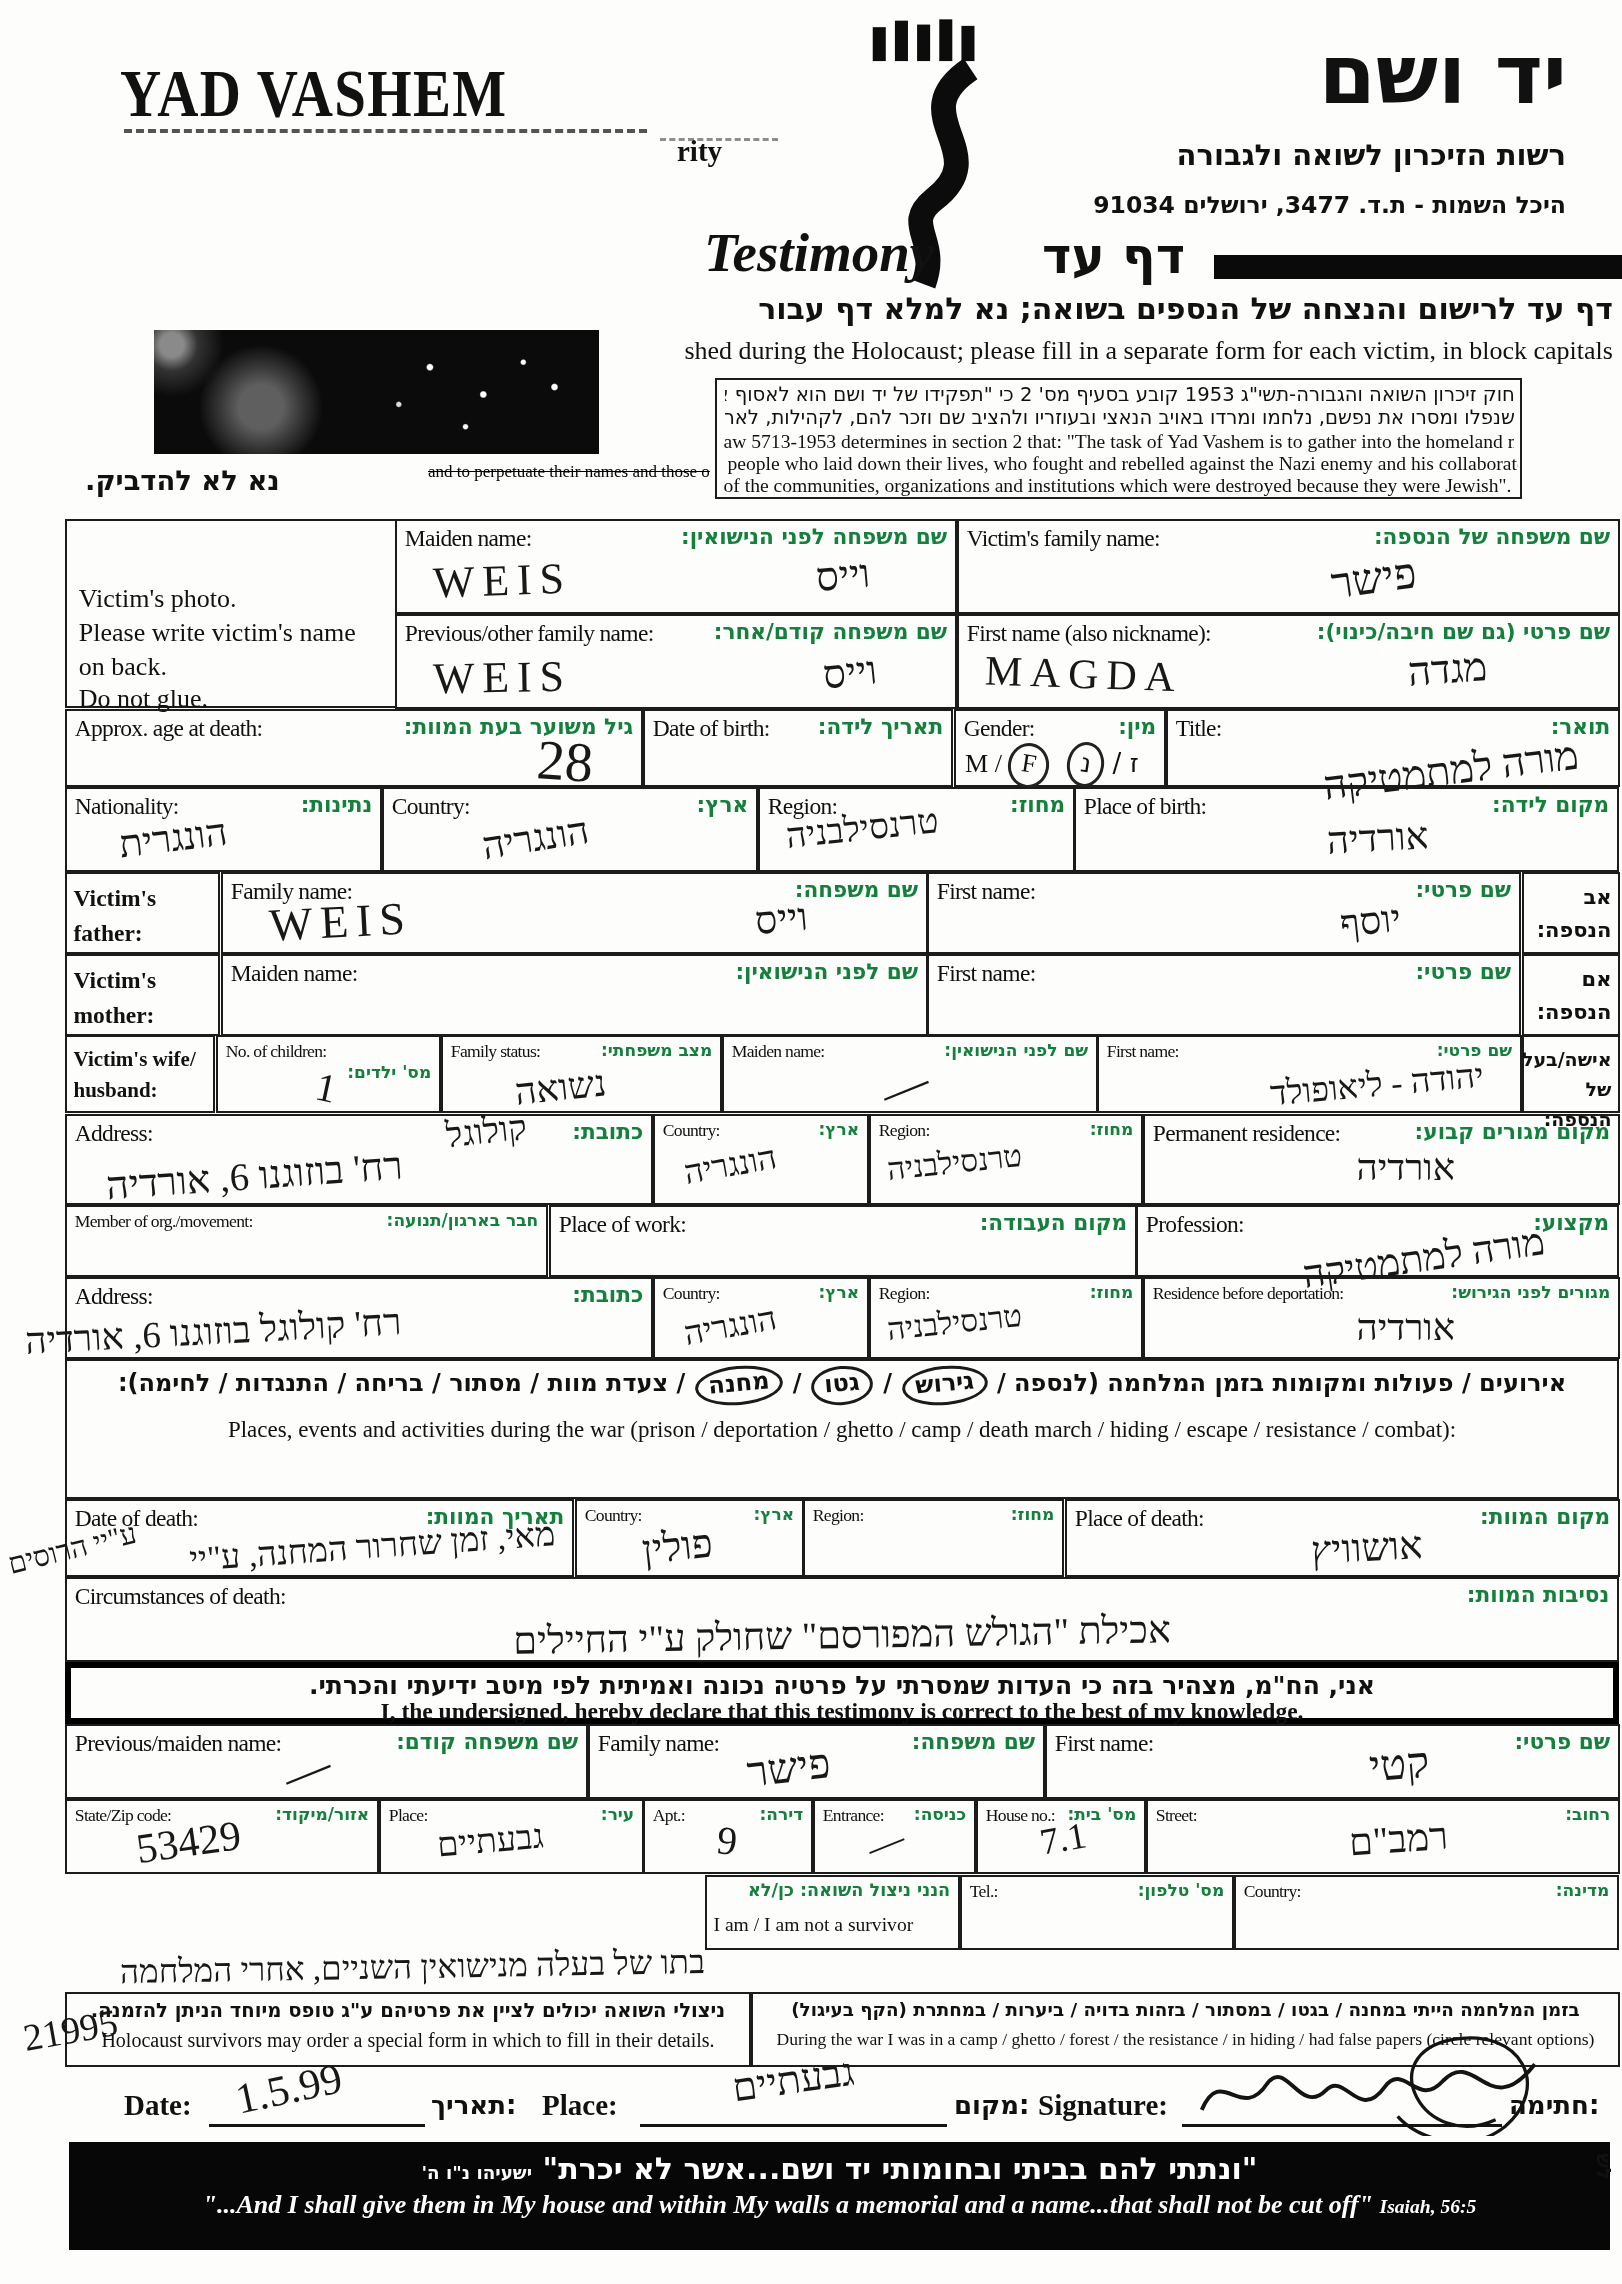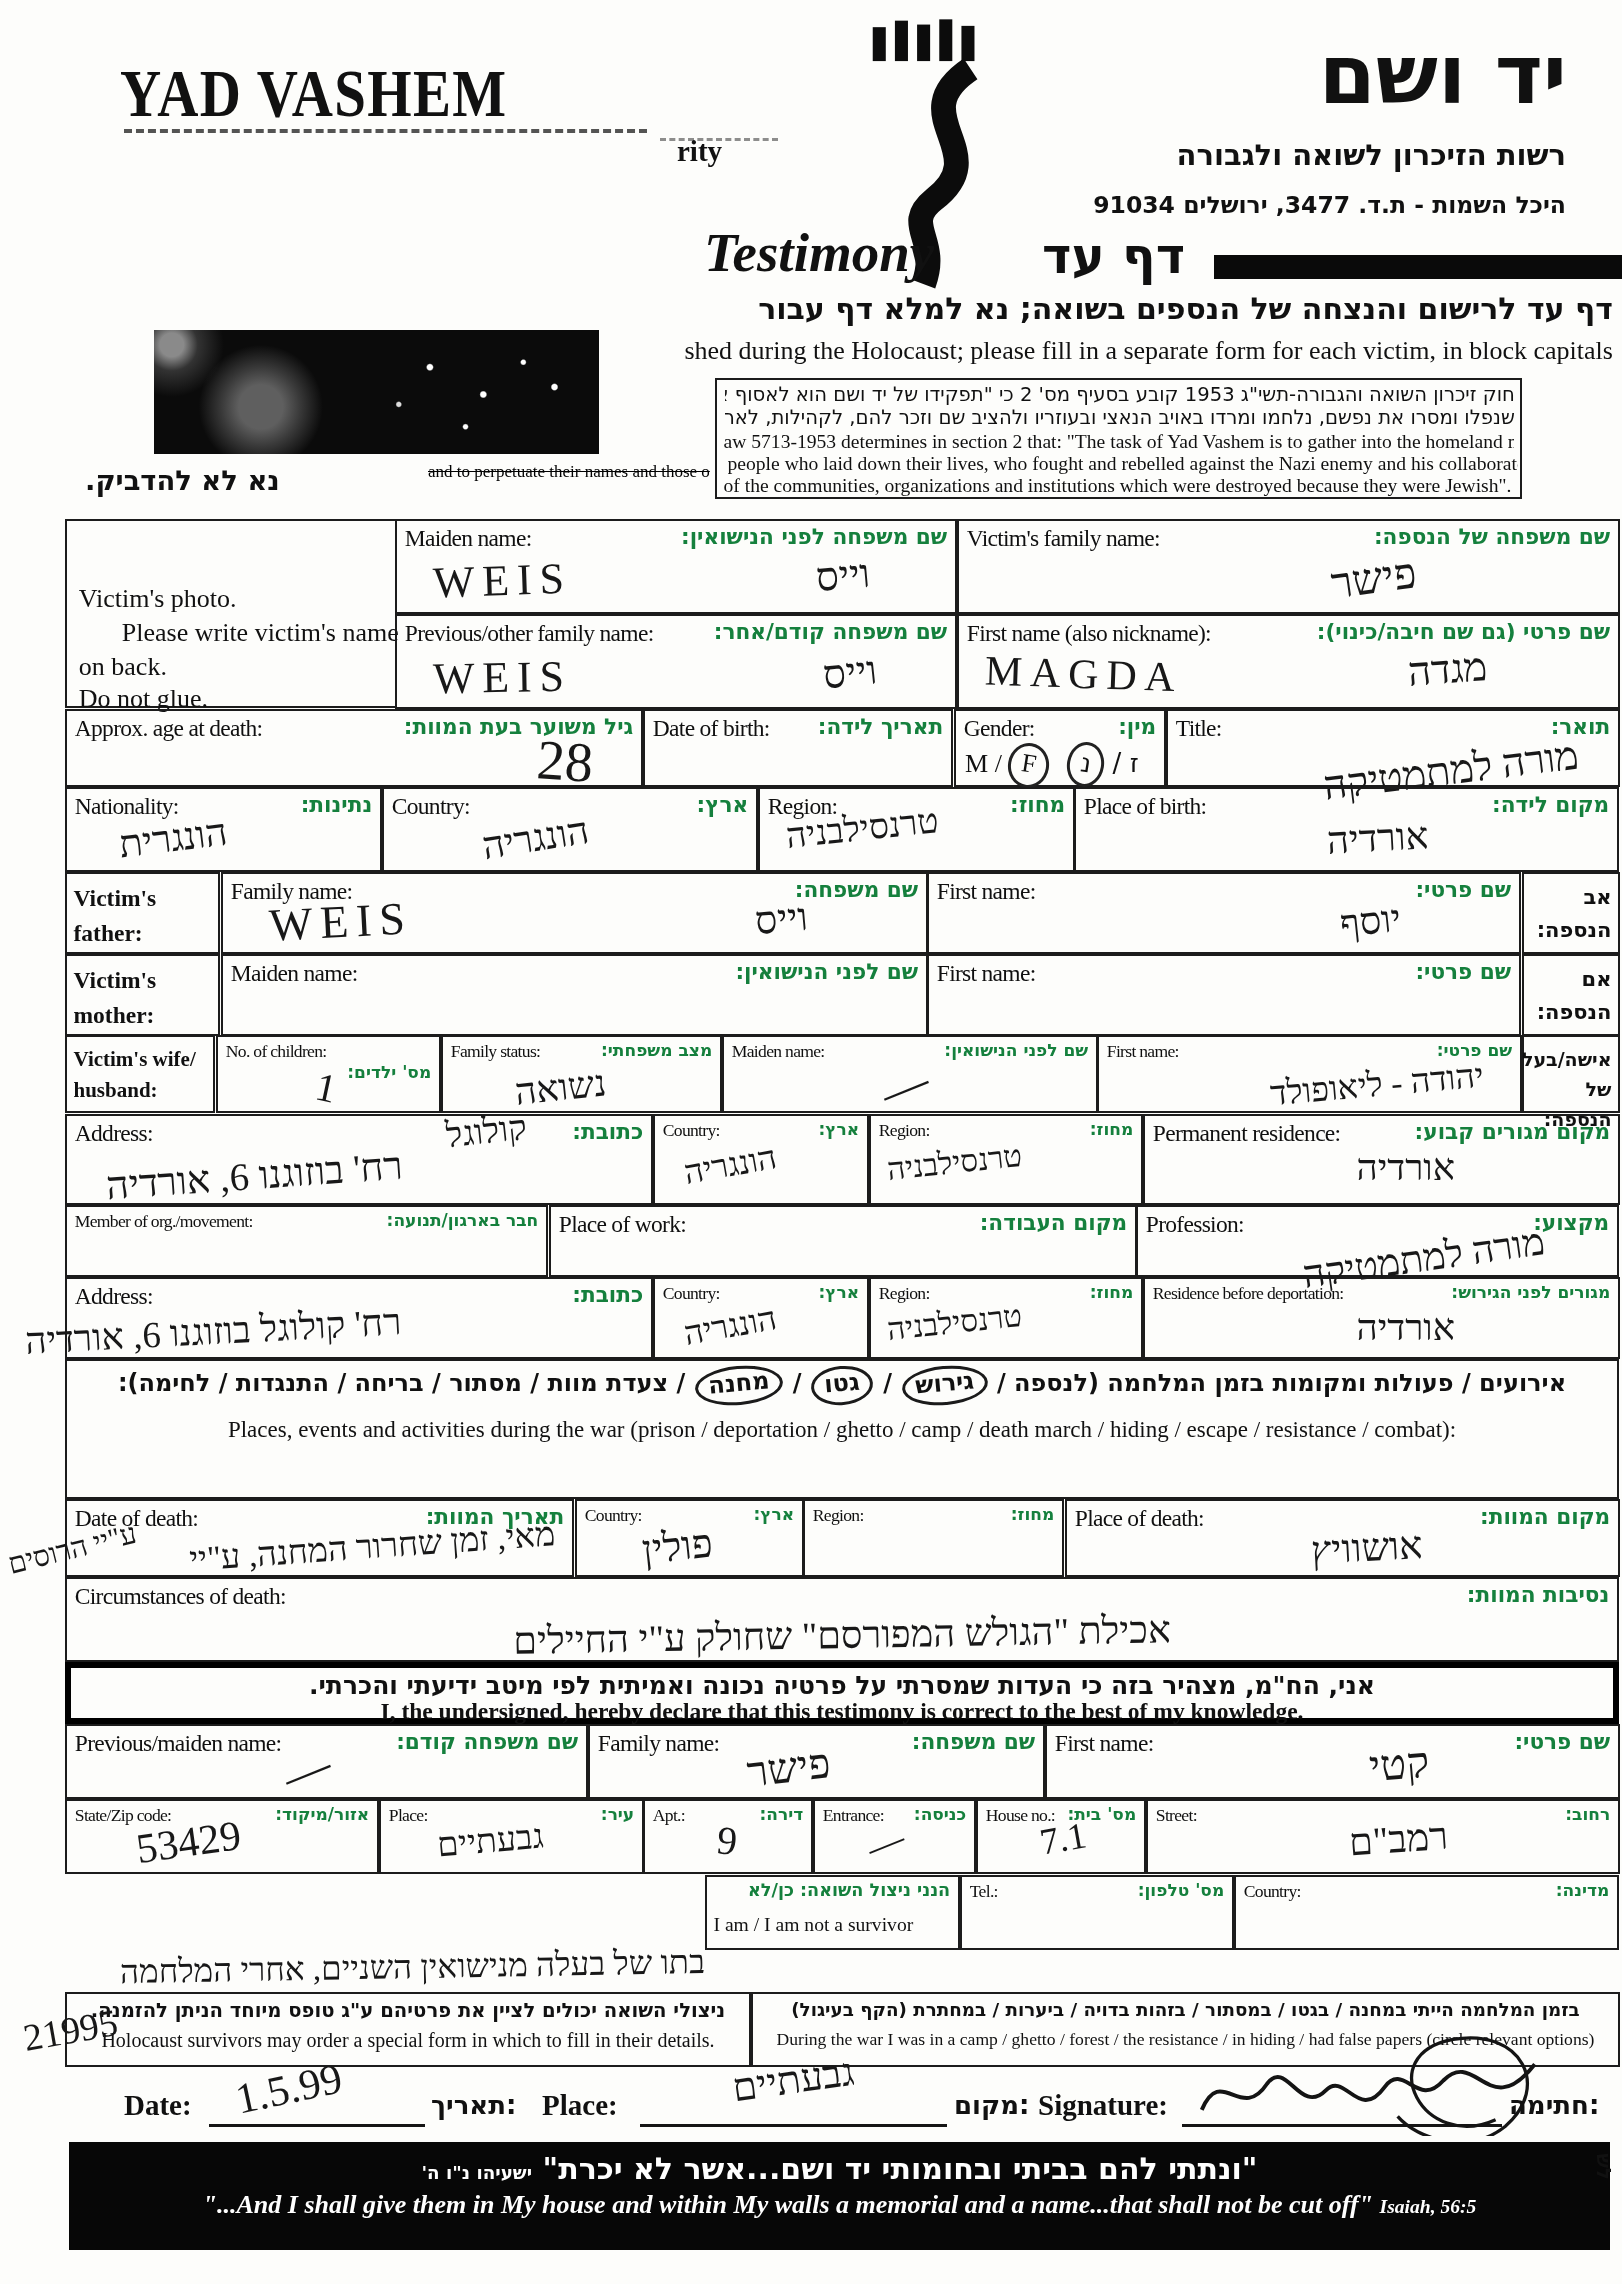--- a/index.html
+++ b/index.html
@@ -79,21 +79,21 @@
                 radial-gradient(circle at 62% 30%, #fff 0 2.6px, transparent 3.9px),
                 radial-gradient(circle at 74% 52%, #fff 0 2.6px, transparent 3.9px),
                 radial-gradient(circle at 83% 26%, #fff 0 2px, transparent 3.3px),
                 radial-gradient(circle at 90% 46%, #fff 0 2.6px, transparent 3.9px),
                 radial-gradient(circle at 70% 78%, #fff 0 2px, transparent 3.3px),
                 radial-gradient(circle at 55% 60%, #ddd 0 2px, transparent 3.3px);"></div>
 
   <div class="abs heb" style="left:85px;top:465px;width:274px;font-weight:700;font-size:27.4px;text-align:left;">נא לא להדביק.</div>
   <div class="cell" style="left:65px;top:519px;width:332px;height:189px;">
     <div class="abs ser" style="left:11.8px;top:63px;font-size:26px;">Victim's photo.</div>
-    <div class="abs ser" style="left:11.8px;top:97px;font-size:26px;white-space:nowrap;margin-left:43px;">Please write victim's name</div>
+    <div class="abs ser" style="left:11.8px;top:97px;font-size:26px;white-space:nowrap;">Please write victim's name</div>
     <div class="abs ser" style="left:11.8px;top:131px;font-size:26px;">on back.</div>
     <div class="abs ser" style="left:11.8px;top:163px;font-size:26px;">Do not glue.</div>
   </div>
 
   <div class="cell" style="left:395px;top:519px;width:562px;height:95px;">
     <span class="len">Maiden name:</span>
     <span class="lhe">שם משפחה לפני הנישואין:</span>
     <span class="hw caps" style="left:36px;top:34px;font-size:44px;transform:rotate(-2deg);">WEIS</span>
     <span class="hw hwhe" style="right:85px;top:31px;font-size:40px;transform:rotate(-5deg);">וייס</span>
   </div>

